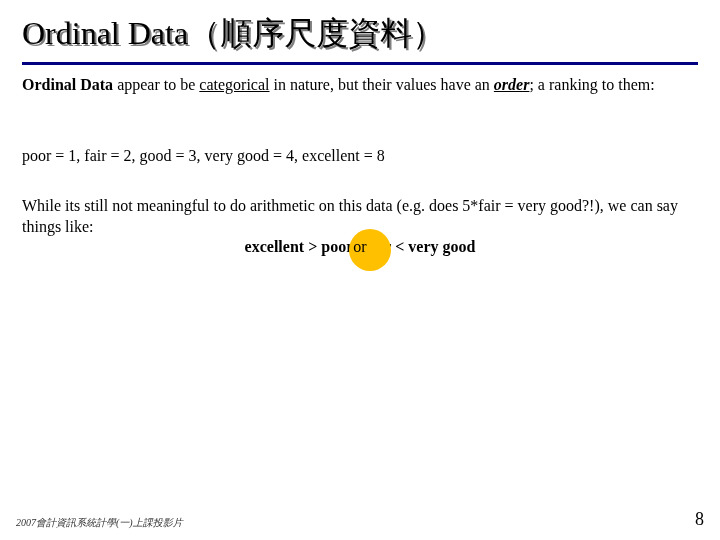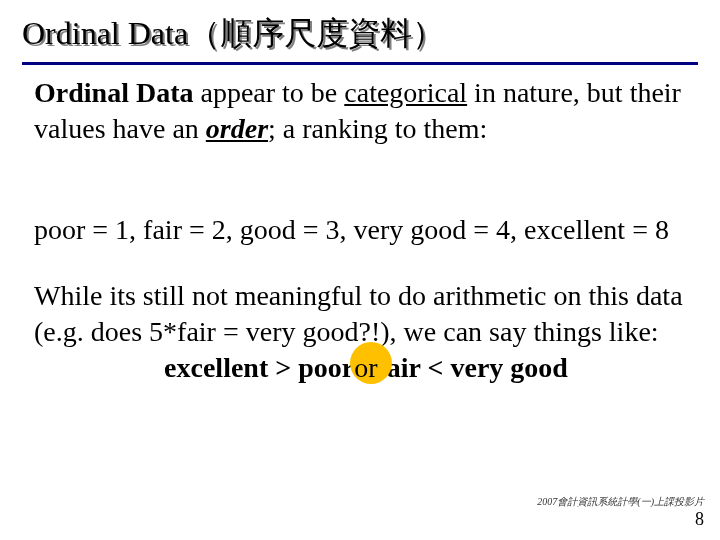--- a/index.html
+++ b/index.html
@@ -3,28 +3,28 @@
 <meta charset="utf-8">
 <style>
   * { margin: 0; padding: 0; box-sizing: border-box; }
   html, body { width: 720px; height: 540px; background: #fff; font-family: "Times New Roman", serif; color: #000; }
   .slide { position: relative; width: 720px; height: 540px; padding: 12px 22px 14px 22px; }
   .title-block { }
   .title { font-size: 32px; font-family: "Times New Roman", "SimSun", serif; }
   .title .shadow { color: #808080; position: absolute; left: 24px; top: 14px; z-index: 0; }
   .title .fg { position: relative; z-index: 1; }
   .rule { height: 3px; background: #000080; margin-top: 6px; margin-bottom: 10px; }
-  .body { font-size: 28px; line-height: 1.28; margin-left: 12px; }
+  .body { font-size: 16px; line-height: 1.28; }
   .p1 { margin-bottom: 30px; }
   .p2 { padding-left: 40px; margin-bottom: 30px; }
   .p3 { margin-bottom: 30px; position: relative; }
   .cmp-line { position: relative; text-align: center; }
   .or-circle { position: absolute; width: 42px; height: 42px; background: #FFC000; border-radius: 50%; z-index: 0; }
   .cmp-wrap { position: relative; display: inline-block; }
-  .footer { position: absolute; bottom: 10px; left: 16px; right: 16px; display: flex; justify-content: space-between; align-items: flex-end; font-family: "SimSun","Times New Roman",serif; flex-direction: column; }
+  .footer { position: absolute; bottom: 10px; left: 16px; right: 16px; display: flex; justify-content: space-between; align-items: flex-end; font-family: "SimSun","Times New Roman",serif; }
   .footer-left { font-size: 10px; font-style: italic; color: #333; }
   .footer-right { font-size: 18px; }
   b { font-weight: bold; }
   .u { text-decoration: underline; }
   .it { font-style: italic; }
 </style>
 </head>
 <body>
 
 <div class="slide">

